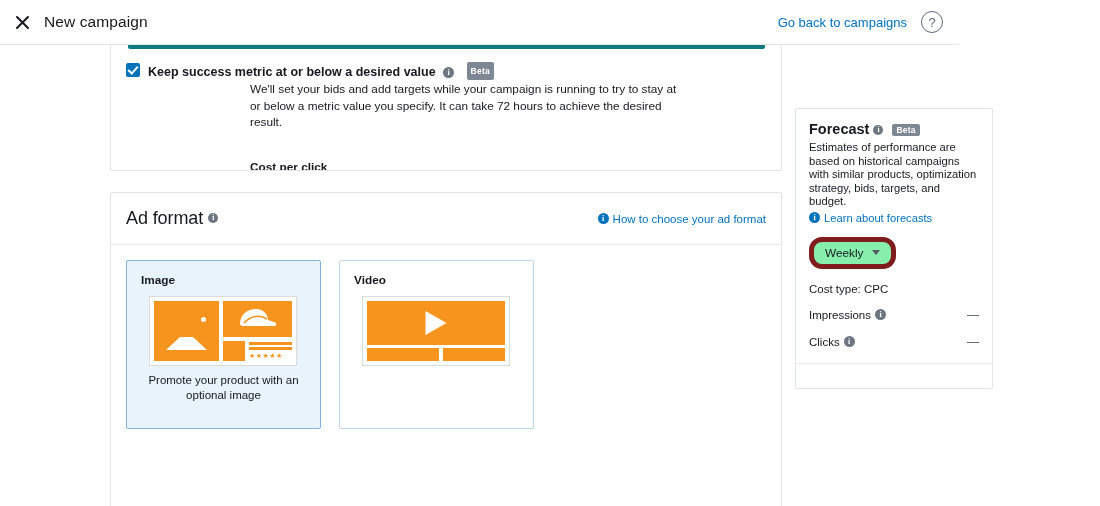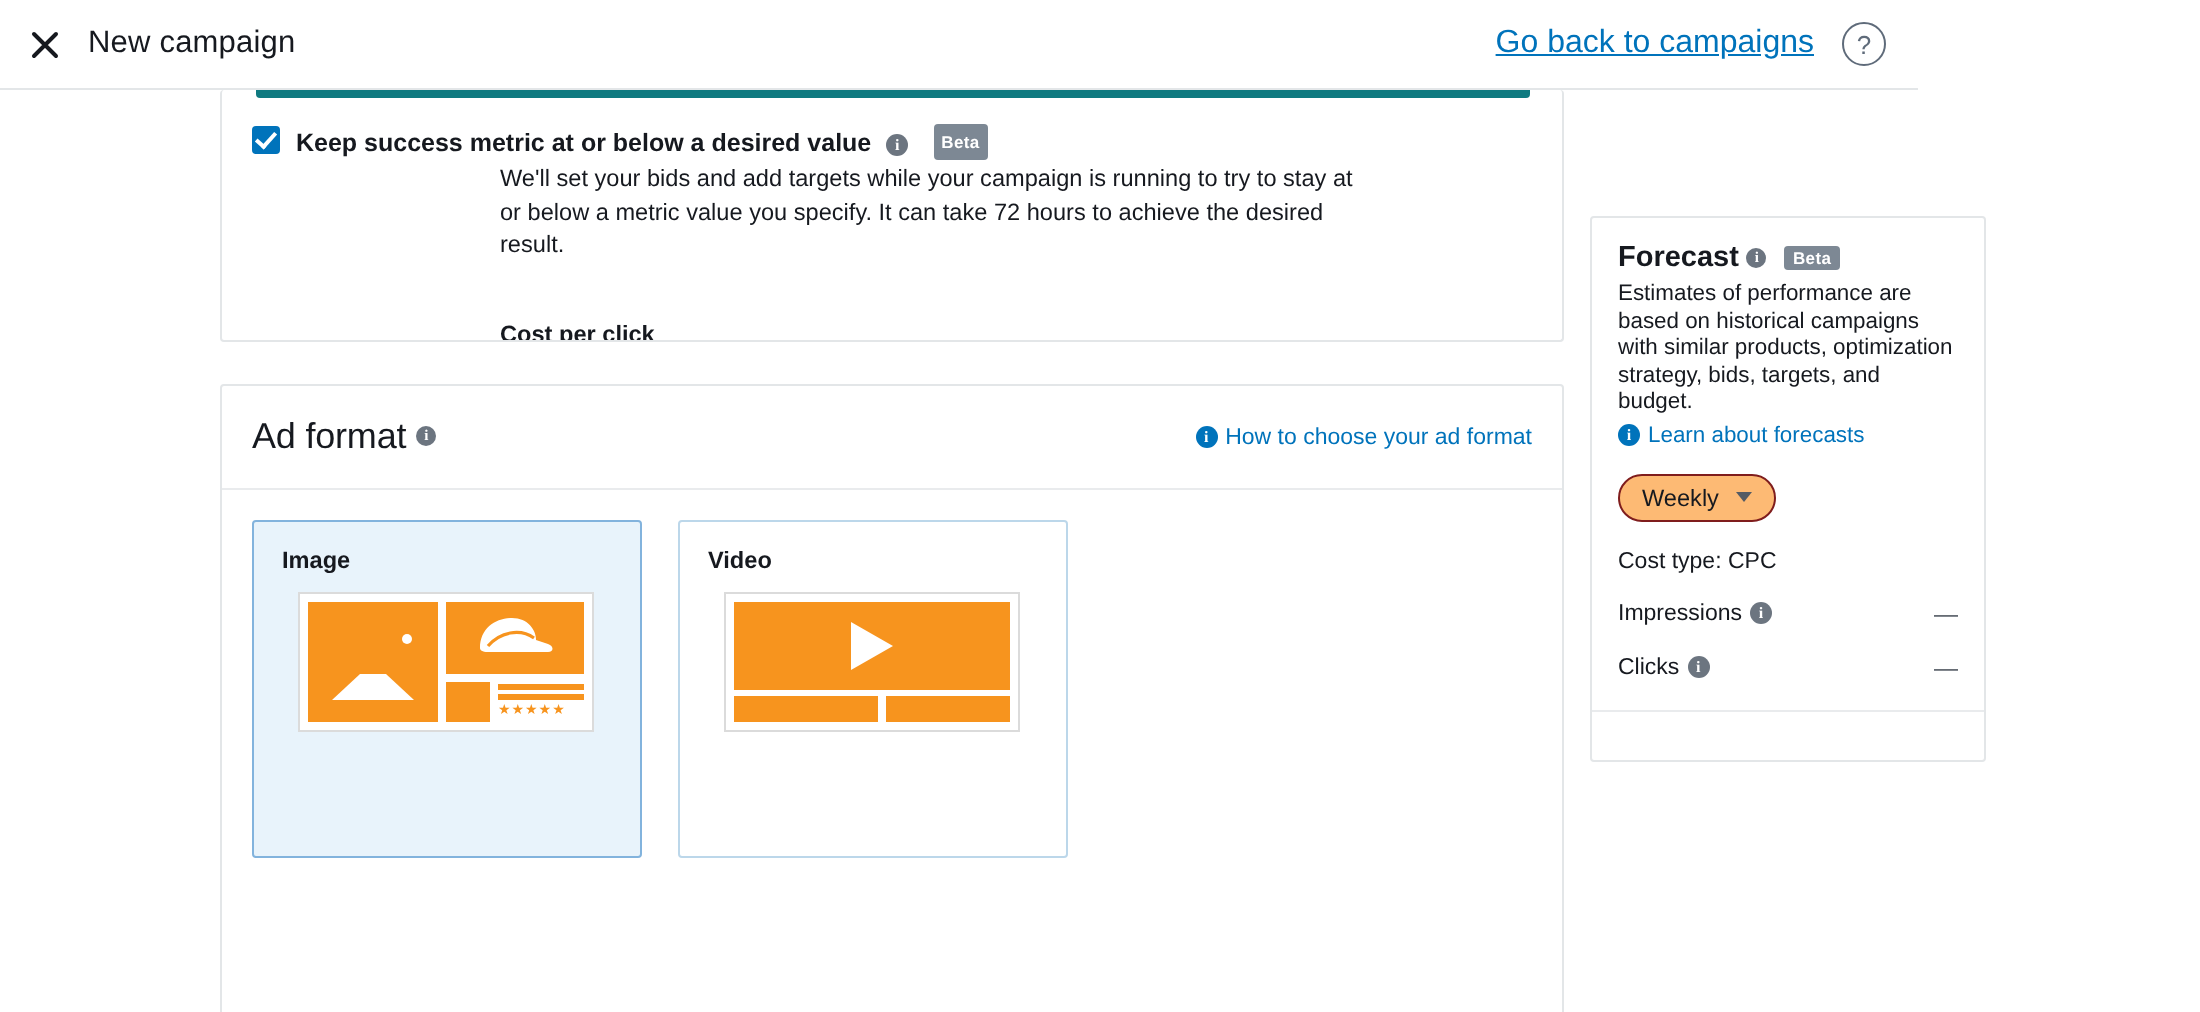--- a/index.html
+++ b/index.html
@@ -34,25 +34,24 @@
     margin-left: 5px;
     letter-spacing: .1px;
   }
   .topbar-right {
     margin-left: auto;
     display: flex; align-items: center;
     padding-right: 12px;
     gap: 14px;
   }
   .link-goback {
-    font-size: 16px;
+    font-size: 13px;
     color: #0073bb;
     cursor: pointer;
     white-space: nowrap;
-    text-decoration: underline;
   }
   .btn-launch {
     background: #0f67d4;
     color: #ffffff;
     font-size: 12.5px;
     font-weight: bold;
     border: none;
     border-radius: 16px;
     padding: 8px 17px 8px 17px;
     cursor: pointer;
@@ -420,22 +419,22 @@
     font-size: 11.2px;
     color: #0073bb;
     cursor: pointer;
     display: flex; align-items: center; gap: 4px;
   }
   .fc-select {
     margin-top: 13px;
     display: inline-flex;
     align-items: center;
     gap: 9px;
-    background: #fdba74;
-    border: 1px solid #7f1d1d;
+    background: #86efac;
+    border: 5px solid #7f1d1d;
     border-radius: 13px;
     padding: 4px 11px;
     font-size: 11.8px;
     color: #16191f;
     cursor: pointer;
   }
   .chev {
     width: 0; height: 0;
     border-left: 4px solid transparent;
     border-right: 4px solid transparent;
@@ -544,20 +543,21 @@
                 <div class="ti-r-bot-sq"></div>
                 <div class="ti-r-bot-lines">
                   <div class="ti-line"></div>
                   <div class="ti-line"></div>
                   <div class="ti-stars">★★★★★</div>
                 </div>
               </div>
             </div>
           </div>
         </div>
+        <div class="fmt-caption">Promote your product with an optional image</div>
       </div>
 
       <div class="fmt-card">
         <div class="fmt-title">Video</div>
         <div class="fmt-thumb">
           <div class="thumb-vid">
             <div class="tv-main">
               <div class="tv-play"></div>
             </div>
             <div class="tv-bottom">

